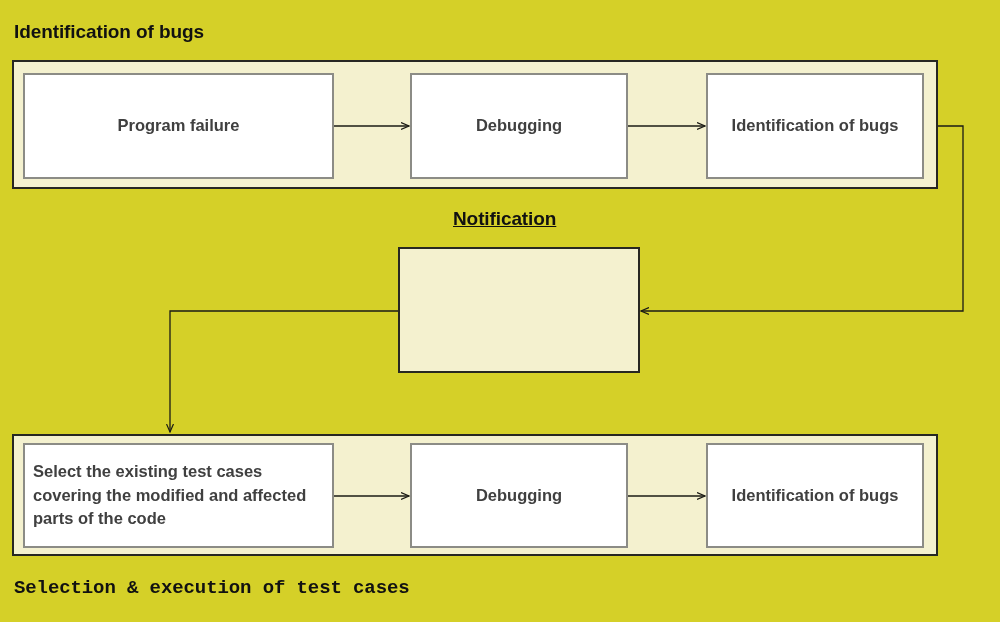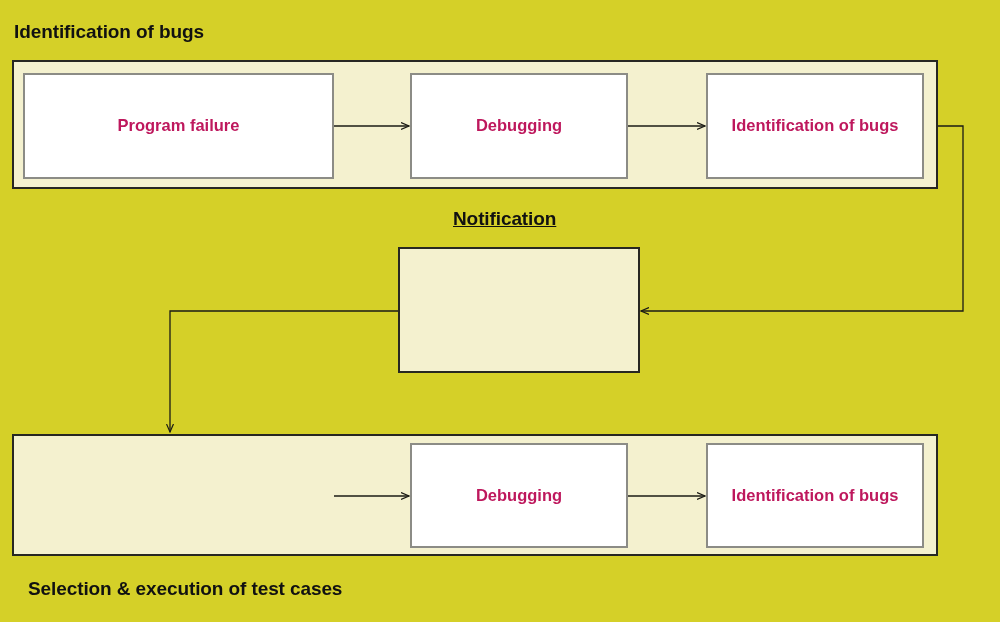--- a/index.html
+++ b/index.html
@@ -26,21 +26,21 @@
     position: absolute;
     font-weight: bold;
     font-size: 19px;
     color: #111111;
     letter-spacing: -0.1px;
     white-space: nowrap;
     line-height: 1;
   }
   #caption-top    { left: 14px;  top: 22px; }
   #caption-mid    { left: 453px; top: 209px; text-decoration: underline; }
-  #caption-bottom { left: 28px;  top: 579px; }
+  #caption-bottom { left: 14px;  top: 579px; font-family: Liberation Mono, monospace; }
 
   
   .band {
     position: absolute;
     background: #f4f1cf;
     border: 2px solid #272722;
     box-sizing: border-box;
   }
   #band-top    { left: 12px;  top: 60px;  width: 926px; height: 129px; }
   #band-bottom { left: 12px;  top: 434px; width: 926px; height: 122px; }
@@ -51,21 +51,21 @@
     position: absolute;
     background: #ffffff;
     border: 2px solid #8c8c86;
     box-sizing: border-box;
     display: flex;
     align-items: center;
     justify-content: center;
     text-align: left;
     font-weight: bold;
     font-size: 16.5px;
-    color: #be185d;
+    color: #404040;
     line-height: 1.42;
     padding: 4px 8px;
   }
 
   
   #box-program-failure      { left: 23px;  top: 73px;  width: 311px; height: 106px; }
   #box-debugging-top        { left: 410px; top: 73px;  width: 218px; height: 106px; }
   #box-identification-top   { left: 706px; top: 73px;  width: 218px; height: 106px; }
 
   
@@ -104,20 +104,23 @@
     <span class="box-label">Program failure</span>
   </div>
   <div class="box" id="box-debugging-top">
     <span class="box-label">Debugging</span>
   </div>
   <div class="box" id="box-identification-top">
     <span class="box-label">Identification of bugs</span>
   </div>
 
 
+  <div class="box" id="box-select-test-cases">
+    <span class="box-label">Select the existing test cases covering the modified and affected parts of the code</span>
+  </div>
   <div class="box" id="box-debugging-bottom">
     <span class="box-label">Debugging</span>
   </div>
   <div class="box" id="box-identification-bottom">
     <span class="box-label">Identification of bugs</span>
   </div>
 
   <svg id="connectors" viewBox="0 0 1000 622">
     <defs>
       <marker id="ah" markerWidth="9" markerHeight="9" refX="8" refY="4.5" orient="auto" markerUnits="userSpaceOnUse">

